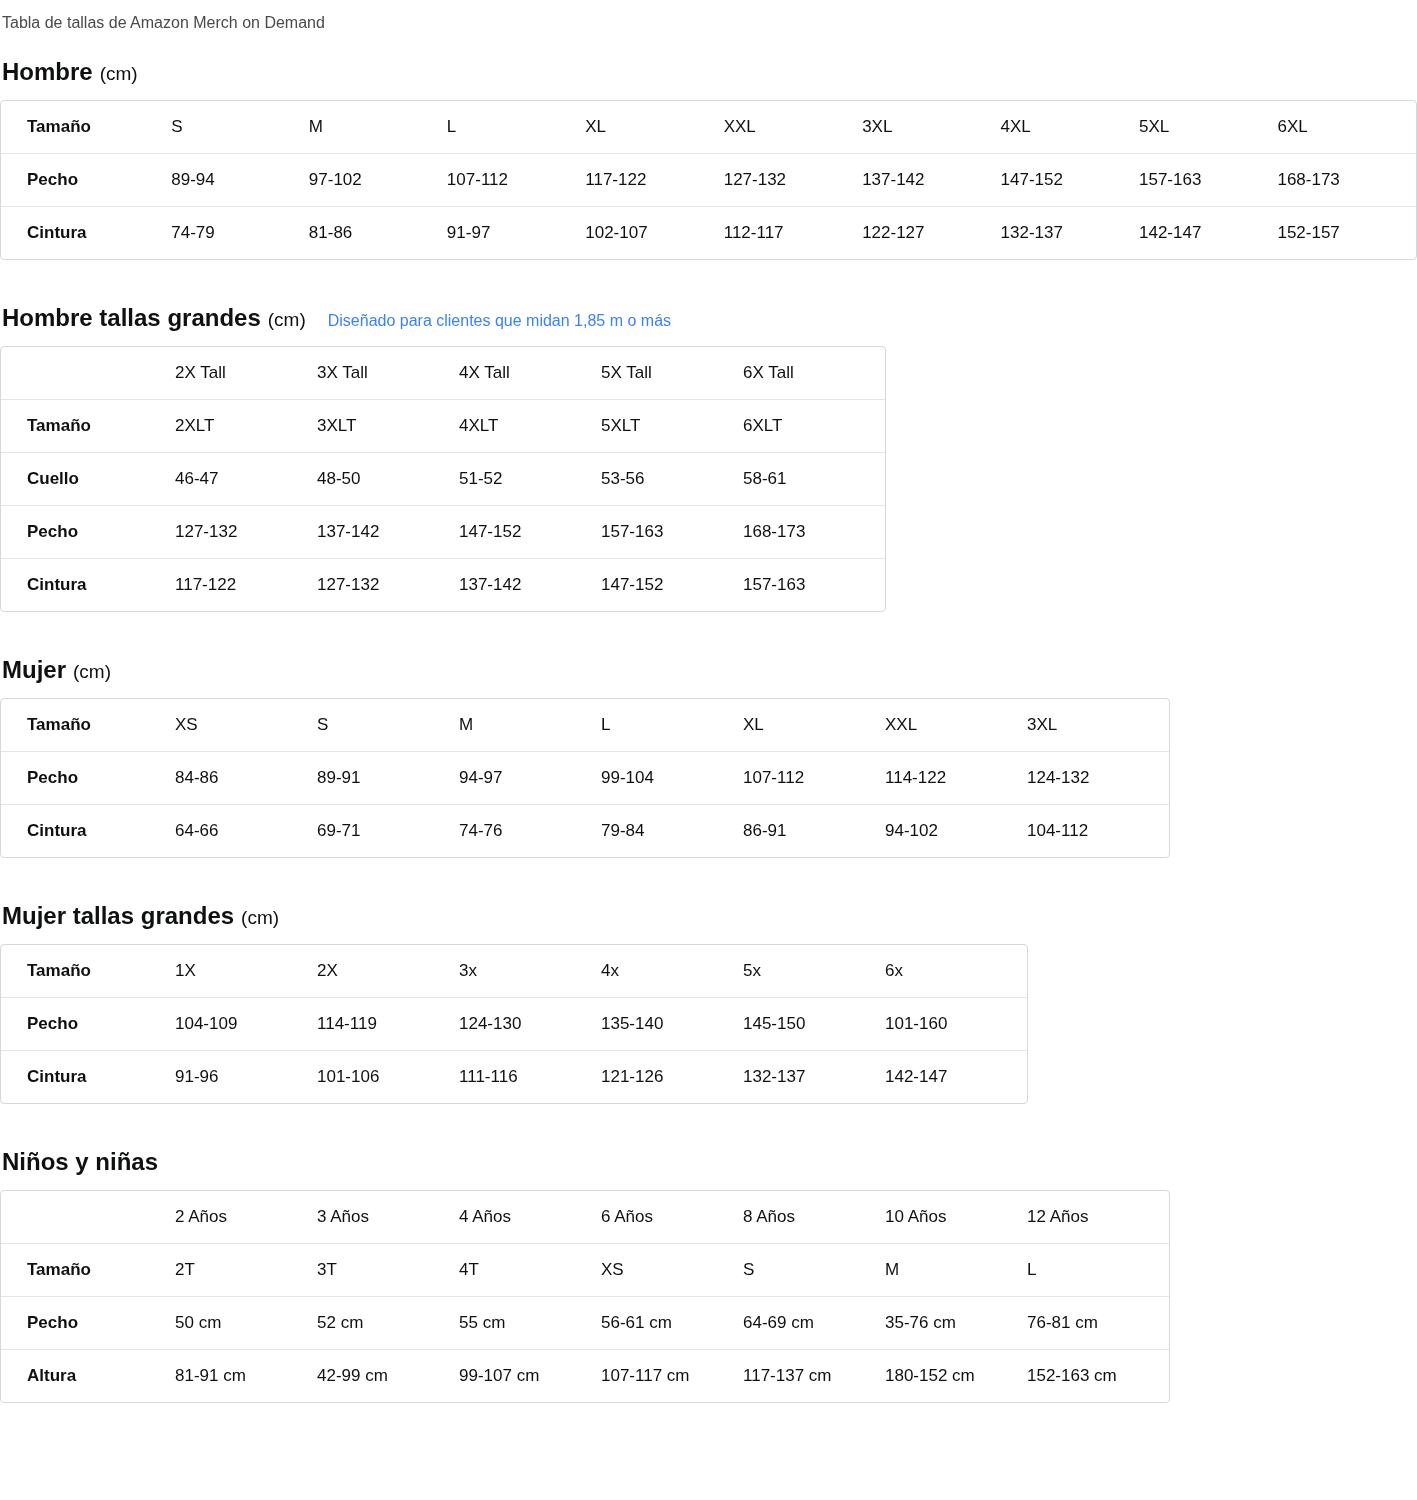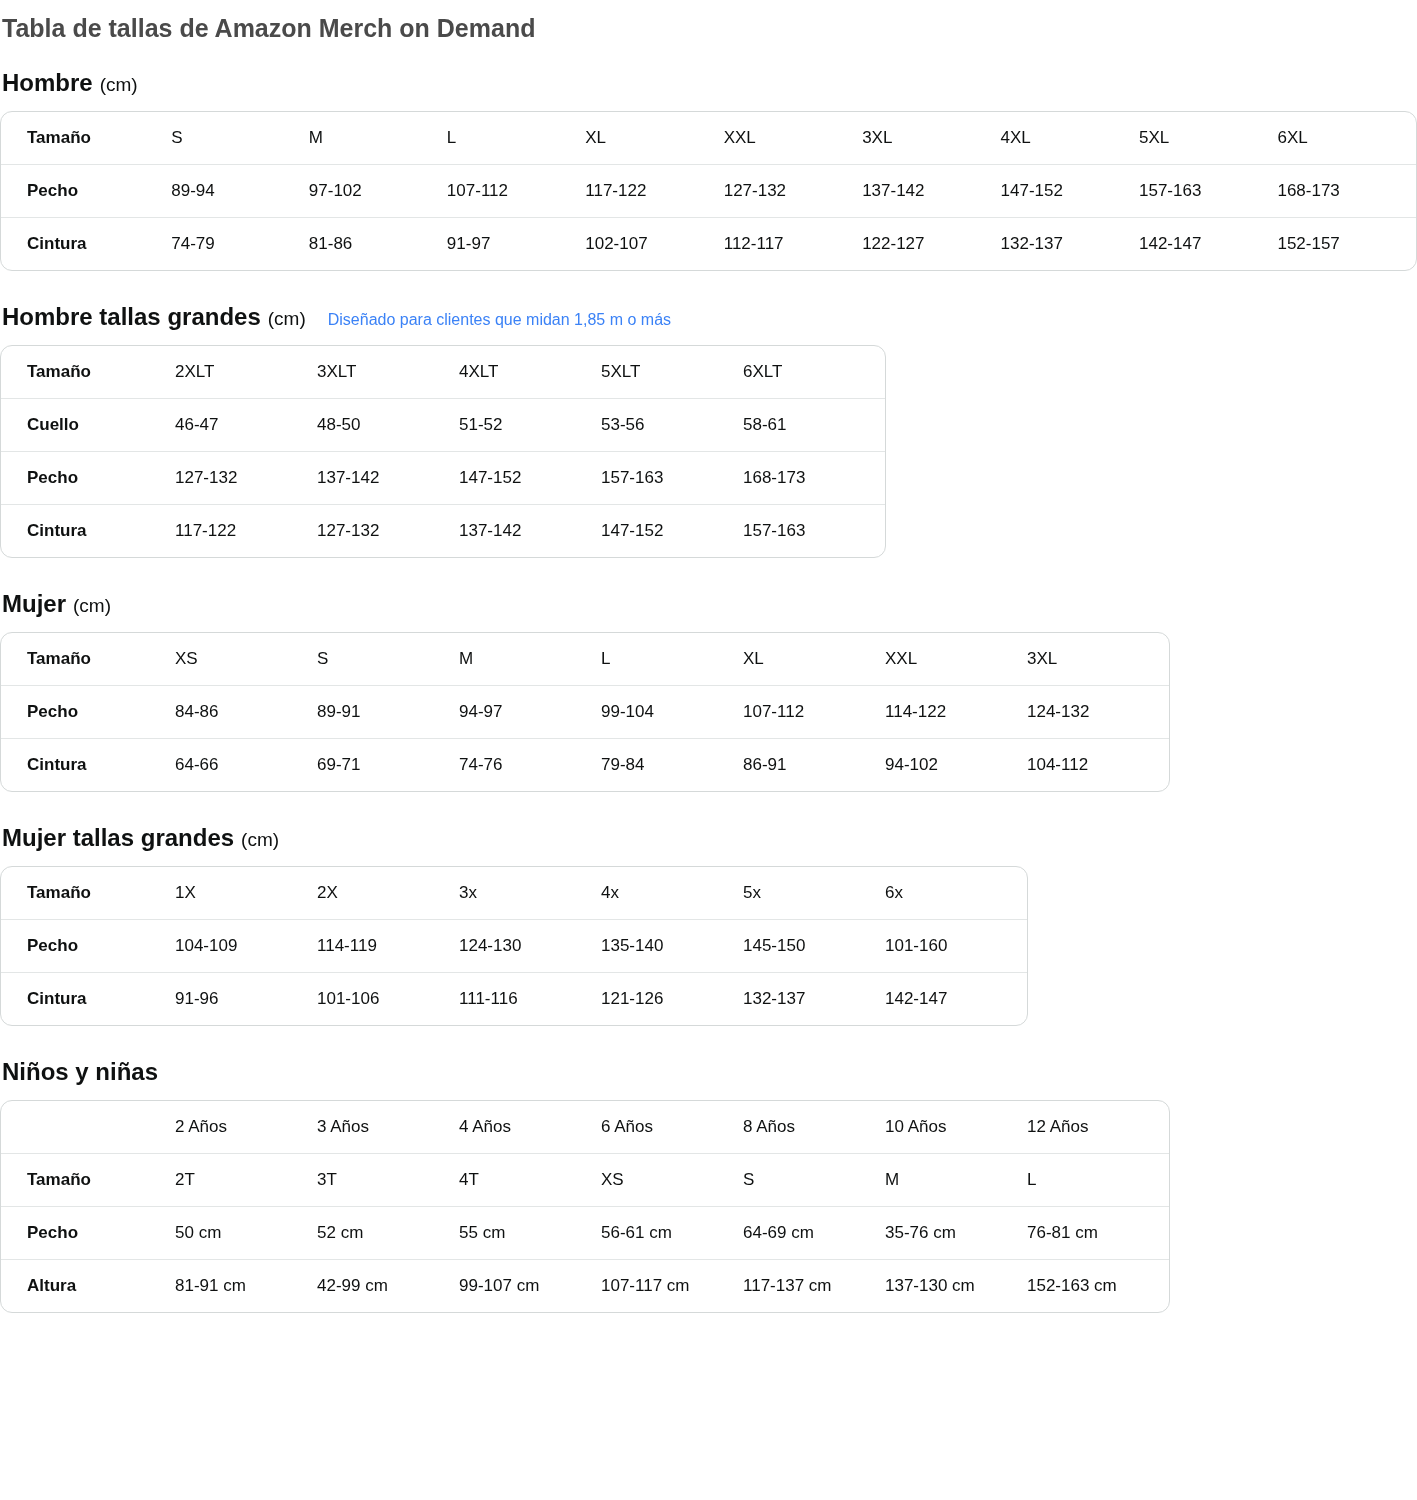--- a/index.html
+++ b/index.html
@@ -12,24 +12,24 @@
     font-family: "Liberation Sans", sans-serif;
     color: #0f1111;
     -webkit-font-smoothing: antialiased;
   }
   .page {
     width: 1417px;
     box-sizing: border-box;
     padding: 8px 0 20px 0;
   }
   .doc-title {
-    font-size: 25px;
+    font-size: 16px;
     color: #4a4a4a;
     margin: 6px 0 26px 2px;
-    font-weight: 700;
+    font-weight: 400;
   }
   .section-head {
     margin: 0 0 14px 2px;
     display: flex;
     align-items: baseline;
     flex-wrap: wrap;
   }
   .section-head .h {
     font-size: 24px;
     font-weight: bold;
@@ -42,23 +42,23 @@
     margin-left: 7px;
   }
   .section-head .note {
     font-size: 16px;
     font-weight: 400;
     color: #3b82f6;
     margin-left: 22px;
   }
   .tbl-wrap {
     border: 1px solid #d5d9d9;
-    border-radius: 12px;
+    border-radius: 4px;
     overflow: hidden;
-    margin-bottom: 32px;
+    margin-bottom: 44px;
     display: inline-block;
     vertical-align: top;
   }
   table {
     border-collapse: collapse;
     table-layout: fixed;
   }
   td {
     font-size: 17px;
     color: #0f1111;
@@ -145,20 +145,28 @@
   
   <div class="section-head">
     <span class="h">Hombre tallas grandes</span>
     <span class="unit">(cm)</span>
     <span class="note">Diseñado para clientes que midan 1,85 m o más</span>
   </div>
   <div class="tbl-wrap">
     <table class="t-mentall">
       <tbody>
         <tr>
+          <td class="lbl"></td>
+          <td class="cell">2X Tall</td>
+          <td class="cell">3X Tall</td>
+          <td class="cell">4X Tall</td>
+          <td class="cell">5X Tall</td>
+          <td class="cell">6X Tall</td>
+        </tr>
+        <tr>
           <td class="lbl">Tamaño</td>
           <td class="cell">2XLT</td>
           <td class="cell">3XLT</td>
           <td class="cell">4XLT</td>
           <td class="cell">5XLT</td>
           <td class="cell">6XLT</td>
         </tr>
         <tr>
           <td class="lbl">Cuello</td>
           <td class="cell">46-47</td>
@@ -309,20 +317,20 @@
           <td class="cell">35-76 cm</td>
           <td class="cell">76-81 cm</td>
         </tr>
         <tr>
           <td class="lbl">Altura</td>
           <td class="cell">81-91 cm</td>
           <td class="cell">42-99 cm</td>
           <td class="cell">99-107 cm</td>
           <td class="cell">107-117 cm</td>
           <td class="cell">117-137 cm</td>
-          <td class="cell">137-130 cm</td>
+          <td class="cell">180-152 cm</td>
           <td class="cell">152-163 cm</td>
         </tr>
       </tbody>
     </table>
   </div>
 
 </div>
 
 </body></html>

